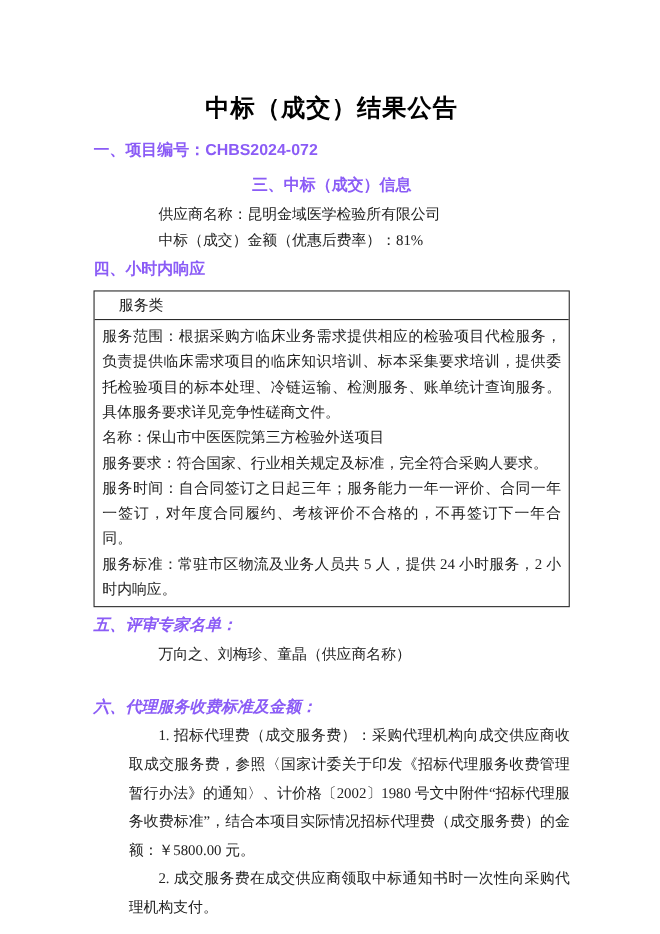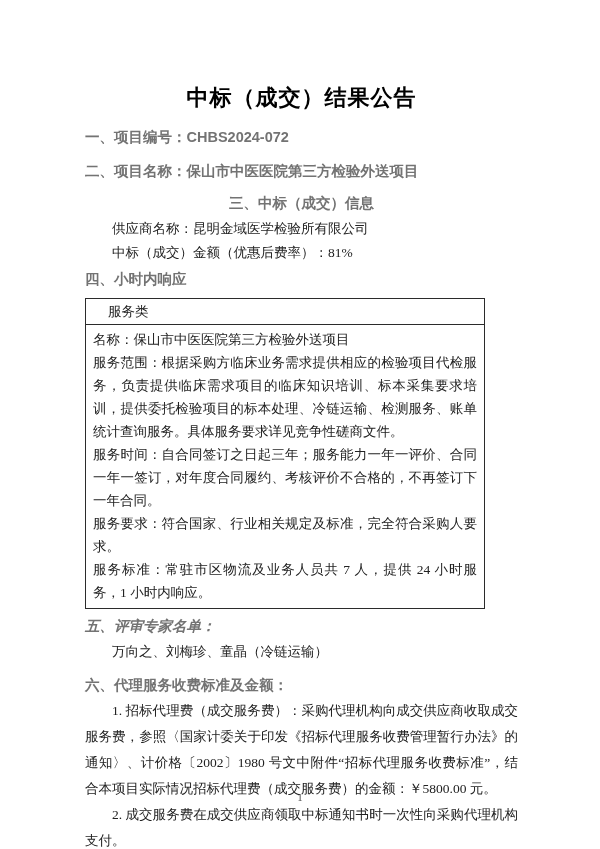--- a/index.html
+++ b/index.html
@@ -26,40 +26,41 @@
     font-weight: bold;
     text-align: center;
     color: #000000;
     letter-spacing: 1px;
   }
   .section-heading {
     font-family: "Liberation Sans", sans-serif;
     font-size: 14.5px;
     line-height: 19px;
     font-weight: bold;
-    color: #737373;
+    color: #8b5cf6;
   }
   .sh-1 { margin-top: 16px; }
   .sh-2 { margin-top: 15px; }
   .sh-3 { margin-top: 13px; text-align: center; }
   .sh-4 { margin-top: 5px; }
   .sh-5 { margin-top: 8px; font-style: italic; }
-  .sh-6 { margin-top: 12px; }
+  .sh-6 { margin-top: 27px; font-style: italic; }
   .body-par {
     font-size: 13.5px;
     line-height: 24px;
     text-align: justify;
     color: #222222;
+    margin-left: 32px;
   }
   .indent { text-indent: 2em; }
   .sec3-block { margin-top: 4px; }
   .info-table {
     margin-top: 9px;
     border: 1.5px solid #2b2b2b;
-    width: 400px;
+    width: 433px;
   }
   .table-header {
     font-size: 13.5px;
     line-height: 20px;
     padding: 3px 8px 2px 22px;
     border-bottom: 1px solid #2b2b2b;
     color: #222222;
   }
   .table-body {
     padding: 3px 7px 4px 7px;
@@ -88,45 +89,44 @@
 </style>
 </head>
 <body>
 
 <div class="page">
 
   <h1 class="doc-title">中标（成交）结果公告</h1>
 
   <h2 class="section-heading sh-1">一、项目编号：CHBS2024-072</h2>
 
-  <h2 class="section-heading sh-2">二、项目名称：保山市中医医院第三方检验外送项目</h2>
 
   <h2 class="section-heading sh-3">三、中标（成交）信息</h2>
 
   <div class="sec3-block">
     <p class="body-par indent">供应商名称：昆明金域医学检验所有限公司</p>
     <p class="body-par indent">中标（成交）金额（优惠后费率）：81%</p>
   </div>
 
   <h2 class="section-heading sh-4">四、小时内响应</h2>
 
   <div class="info-table">
     <div class="table-header">服务类</div>
     <div class="table-body">
+      <p class="table-row">服务范围：根据采购方临床业务需求提供相应的检验项目代检服务，负责提供临床需求项目的临床知识培训、标本采集要求培训，提供委托检验项目的标本处理、冷链运输、检测服务、账单统计查询服务。具体服务要求详见竞争性磋商文件。</p>
       <p class="table-row">名称：保山市中医医院第三方检验外送项目</p>
-      <p class="table-row">服务范围：根据采购方临床业务需求提供相应的检验项目代检服务，负责提供临床需求项目的临床知识培训、标本采集要求培训，提供委托检验项目的标本处理、冷链运输、检测服务、账单统计查询服务。具体服务要求详见竞争性磋商文件。</p>
+      <p class="table-row">服务要求：符合国家、行业相关规定及标准，完全符合采购人要求。</p>
       <p class="table-row">服务时间：自合同签订之日起三年；服务能力一年一评价、合同一年一签订，对年度合同履约、考核评价不合格的，不再签订下一年合同。</p>
-      <p class="table-row">服务要求：符合国家、行业相关规定及标准，完全符合采购人要求。</p>
-      <p class="table-row">服务标准：常驻市区物流及业务人员共 7 人，提供 24 小时服务，1 小时内响应。</p>
+      <p class="table-row">服务标准：常驻市区物流及业务人员共 5 人，提供 24 小时服务，2 小时内响应。</p>
     </div>
   </div>
 
   <h2 class="section-heading sh-5">五、评审专家名单：</h2>
 
-  <p class="body-par indent experts-par">万向之、刘梅珍、童晶（冷链运输）</p>
+  <p class="body-par indent experts-par">万向之、刘梅珍、童晶（供应商名称）</p>
 
   <h2 class="section-heading sh-6">六、代理服务收费标准及金额：</h2>
 
   <p class="body-par indent fee-par fee-par-1">1. 招标代理费（成交服务费）：采购代理机构向成交供应商收取成交服务费，参照〈国家计委关于印发《招标代理服务收费管理暂行办法》的通知〉、计价格〔2002〕1980 号文中附件“招标代理服务收费标准”，结合本项目实际情况招标代理费（成交服务费）的金额：￥5800.00 元。</p>
 
   <p class="body-par indent fee-par">2. 成交服务费在成交供应商领取中标通知书时一次性向采购代理机构支付。</p>
 
   <div class="page-footer">
     <span class="page-number">1</span>
   </div>

